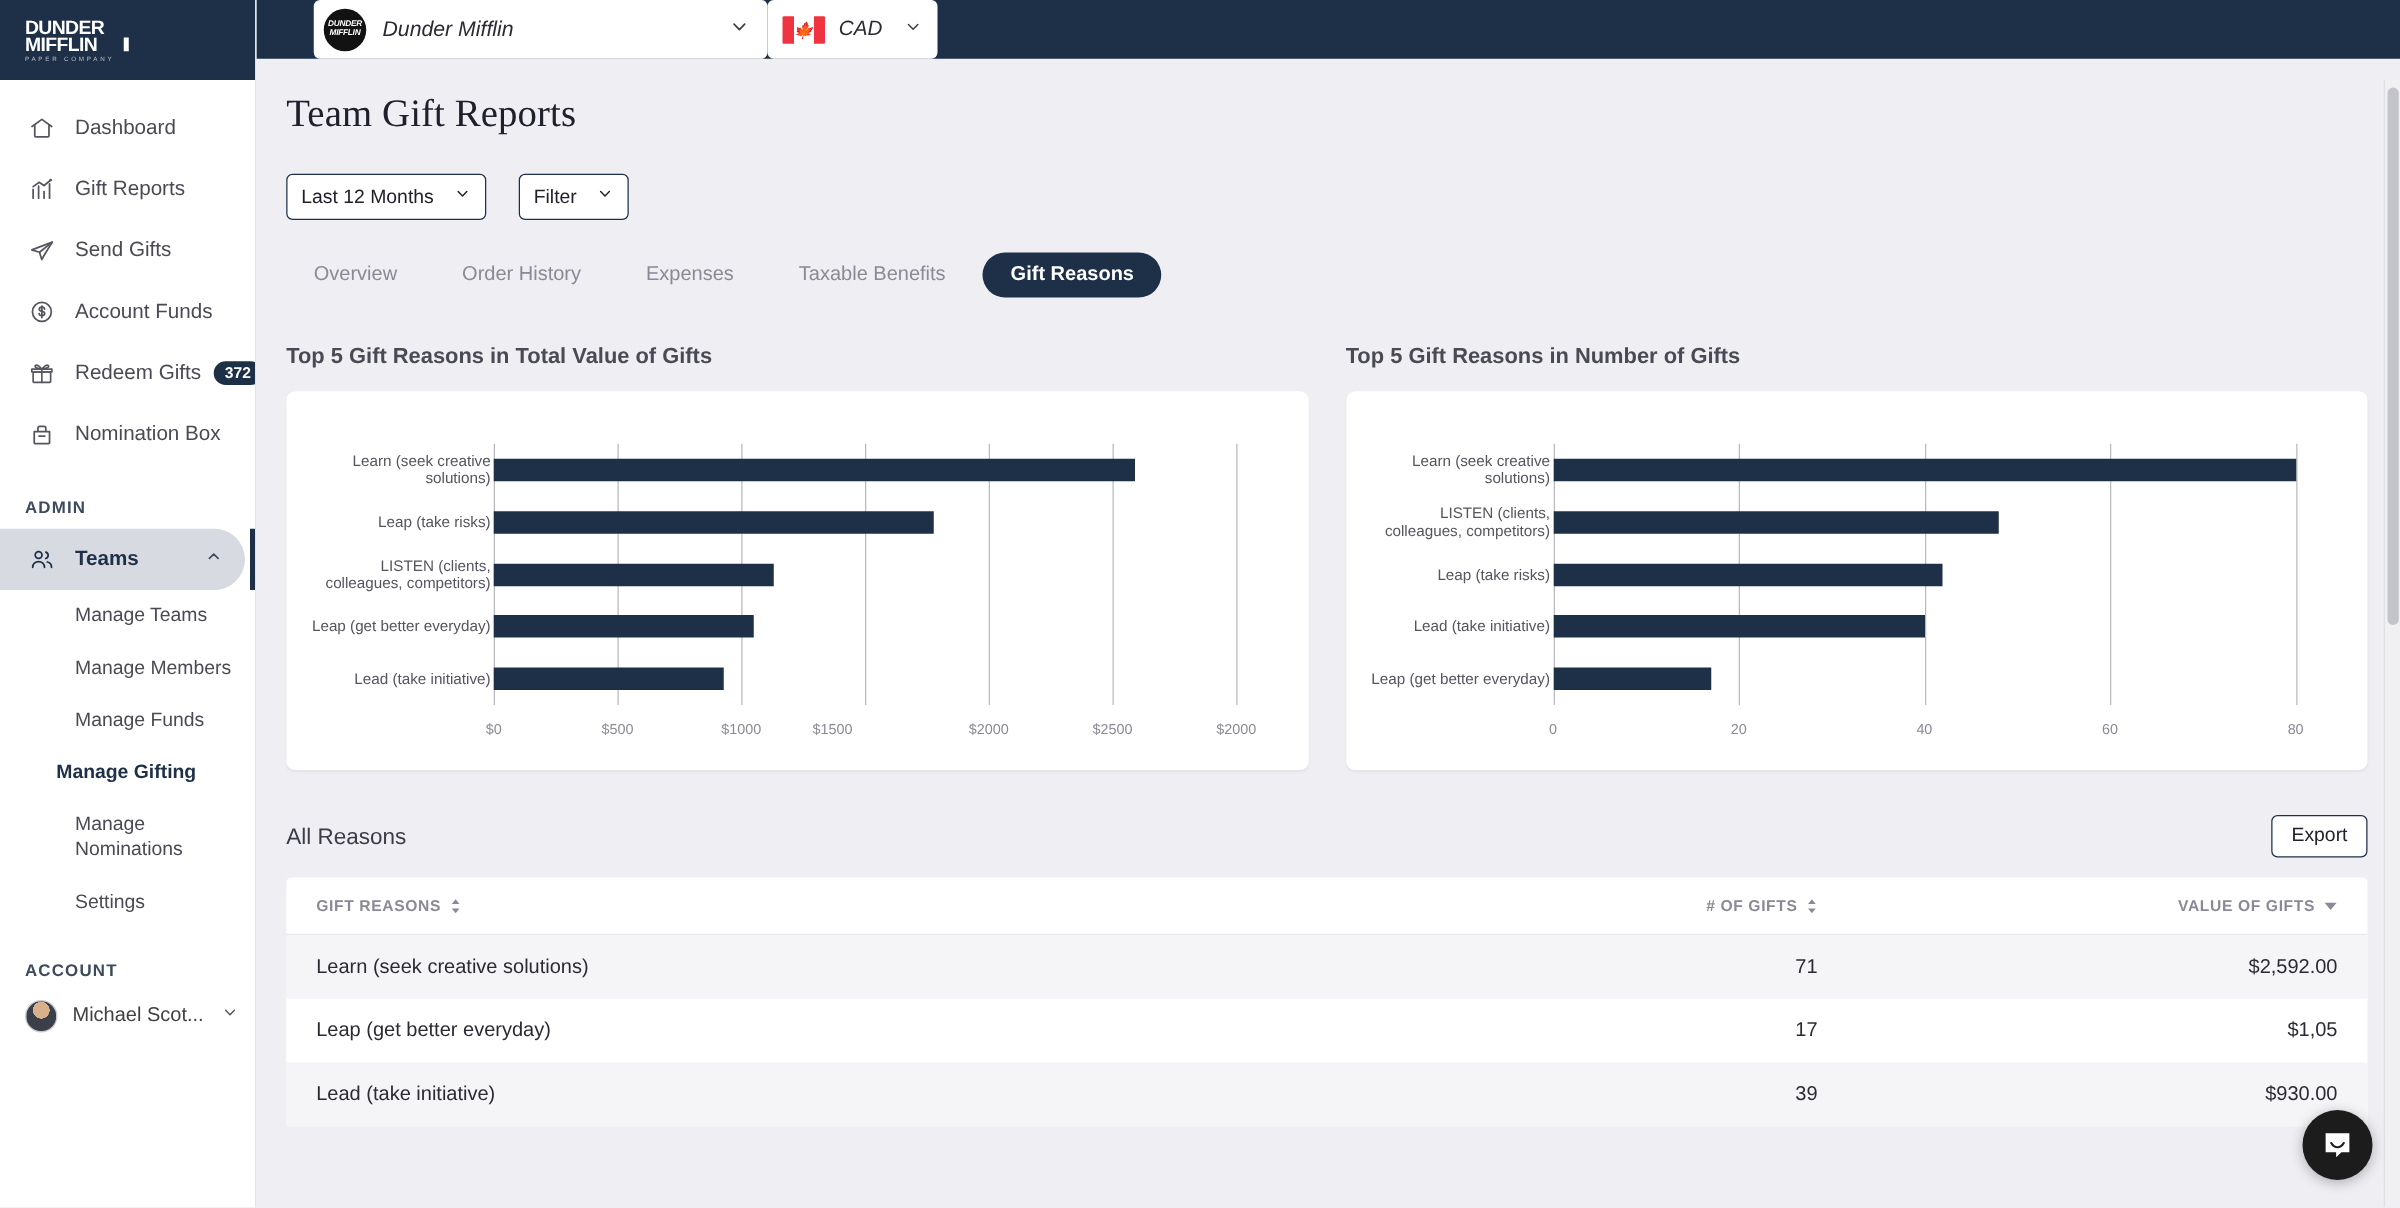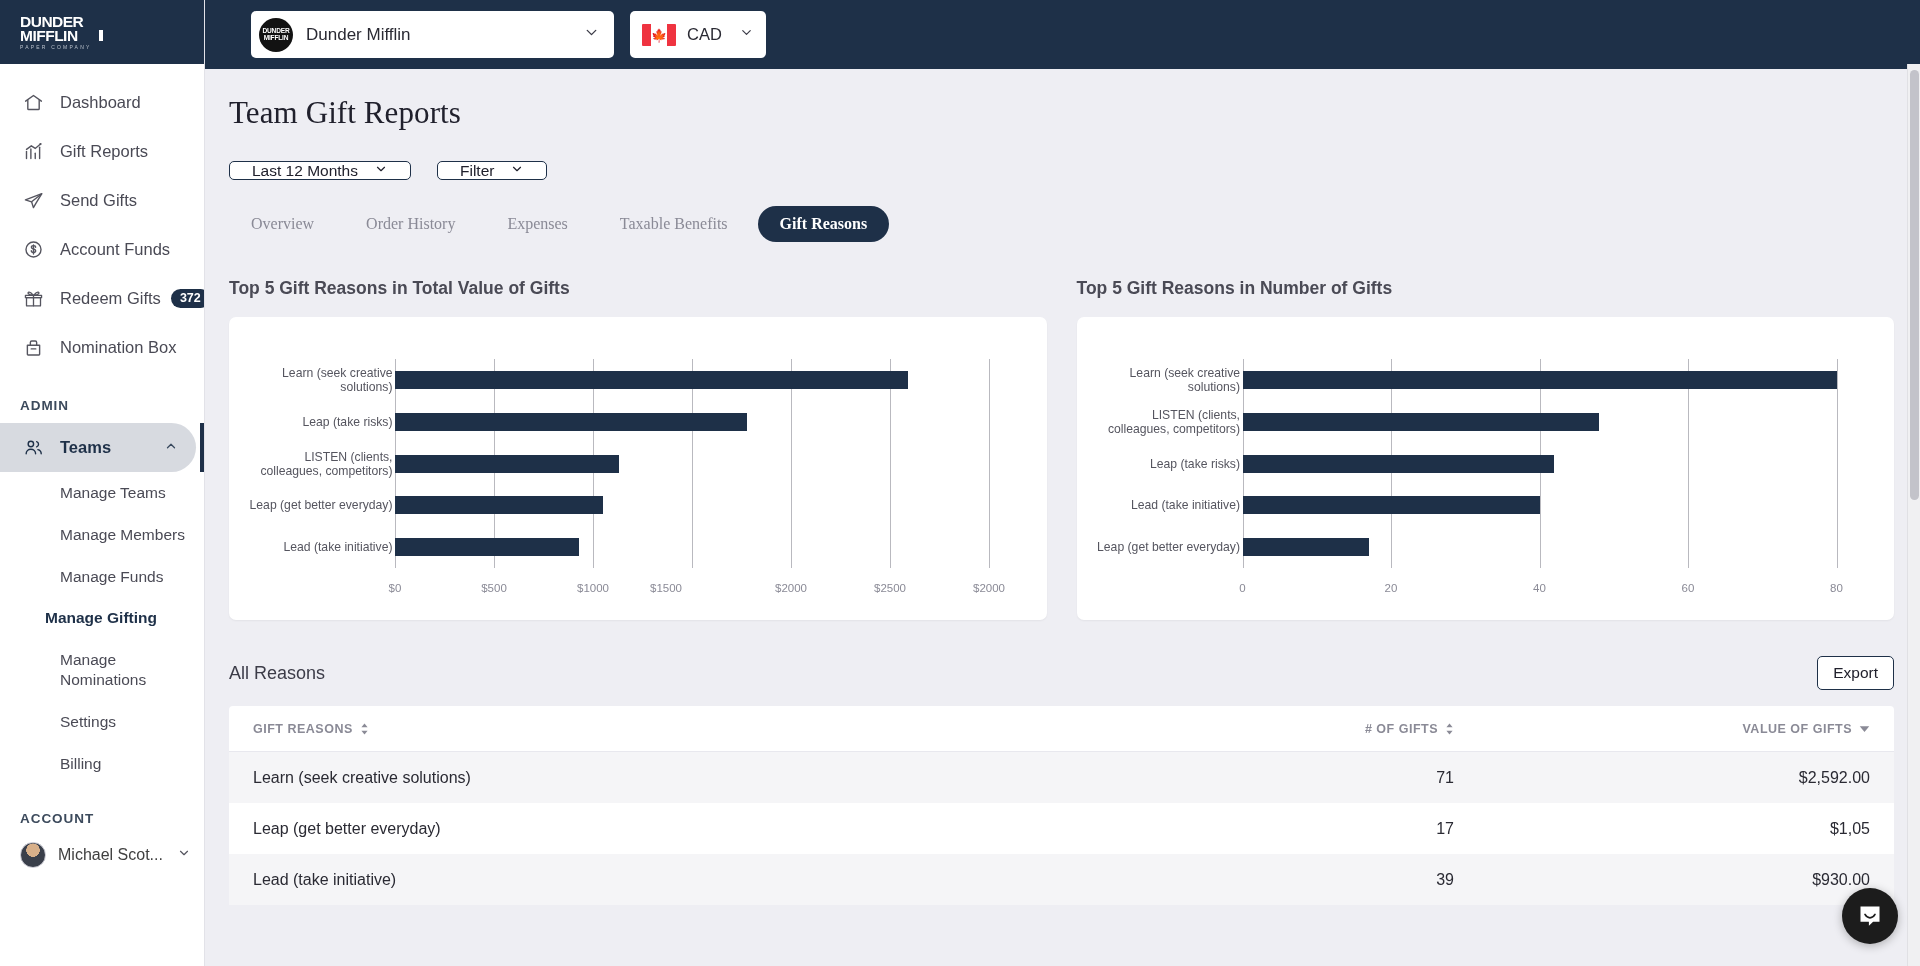--- a/index.html
+++ b/index.html
@@ -66,22 +66,22 @@
     width: 26px; height: 26px; border-radius: 50%;
     background: radial-gradient(circle at 50% 30%, #d8b08a 0 32%, #3a3f4a 33% 100%);
     border: 1px solid #c9c9d2; margin-right: 12px; flex: 0 0 26px;
   }
   .account-name { font-size: 16px; color: #404040; }
   .account-chev { margin-left: 14px; }
 
   
   .main { flex: 1; height: 966px; position: relative; overflow: hidden; }
   .topbar {
-    height: 69px; background: #1e3048;
-    display: flex; align-items: center; padding-left: 46px; gap: 16px;
+    height: 47px; background: #1e3048;
+    display: flex; align-items: center; padding-left: 46px;  font-style: italic;
   }
   .org-select {
     width: 363px; height: 47px; background: #fff; border-radius: 5px;
     display: flex; align-items: center; padding: 0 14px 0 8px; cursor: pointer;
   }
   .org-logo {
     width: 34px; height: 34px; border-radius: 50%; background: #121212;
     display: flex; align-items: center; justify-content: center;
     margin-right: 13px; flex: 0 0 34px; overflow: hidden;
   }
@@ -115,26 +115,26 @@
     font-size: 31px; color: #20202c; letter-spacing: .1px;
   }
   .balance-box { margin-left: auto; text-align: right; padding-right: 4px; }
   .bal-label { font-size: 15px; font-weight: bold; color: #20202c; }
   .bal-amount { font-size: 29px; color: #3c3c48; margin-top: 3px; font-weight: 300; }
   .bal-cur { font-size: 13.5px; color: #4a4a55; margin-left: 5px; }
   .bal-link { font-size: 14px; color: #4a4a55; margin-top: 4px; cursor: pointer; }
 
   .controls { display: flex; gap: 26px; margin-top: 30px; }
   .pill-btn {
-    height: 19px; border: 1px solid #1e3048; border-radius: 5px; background: #fff;
-    display: flex; align-items: flex-start; padding: 0 22px; gap: 16px;
+    height: 37px; border: 1px solid #1e3048; border-radius: 5px; background: #fff;
+    display: flex; align-items: center; padding: 0 11px; gap: 16px;
     font-size: 15.5px; color: #20202c; cursor: pointer;
   }
 
-  .tabs { display: flex; align-items: flex-end; gap: 8px; margin-top: 26px; font-family: Liberation Serif, serif; }
+  .tabs { display: flex; align-items: flex-end; gap: 8px; margin-top: 26px; }
   .tab {
     font-size: 16px; color: #8a8a96; padding: 9px 22px; border-radius: 19px;
     cursor: pointer; white-space: nowrap;
   }
   .tab.active { background: #1e3048; color: #fff; font-weight: bold; }
 
   .charts-row { display: flex; gap: 30px; margin-top: 36px; }
   .chart-col { flex: 1; min-width: 0; }
   .chart-title { font-size: 17.5px; font-weight: bold; color: #4a4a55; }
   .chart-card {
@@ -303,21 +303,20 @@
             </svg>
         </span>
       </div>
 
       <div class="subnav-item">Manage Teams</div>
       <div class="subnav-item">Manage Members</div>
       <div class="subnav-item">Manage Funds</div>
       <div class="subnav-item current">Manage Gifting</div>
       <div class="subnav-item" style="max-width:110px">Manage Nominations</div>
       <div class="subnav-item">Settings</div>
-      <div class="subnav-item">Billing</div>
 
       <div class="section-label">ACCOUNT</div>
 
       <div class="account-row">
         <span class="avatar"></span>
         <span class="account-name">Michael Scot...</span>
         <span class="account-chev">
           <svg width="14" height="14" viewBox="0 0 24 24" fill="none" stroke="#55555f" stroke-width="2" stroke-linecap="round" stroke-linejoin="round">
               <path d="M6 9l6 6 6-6"></path>
             </svg>

